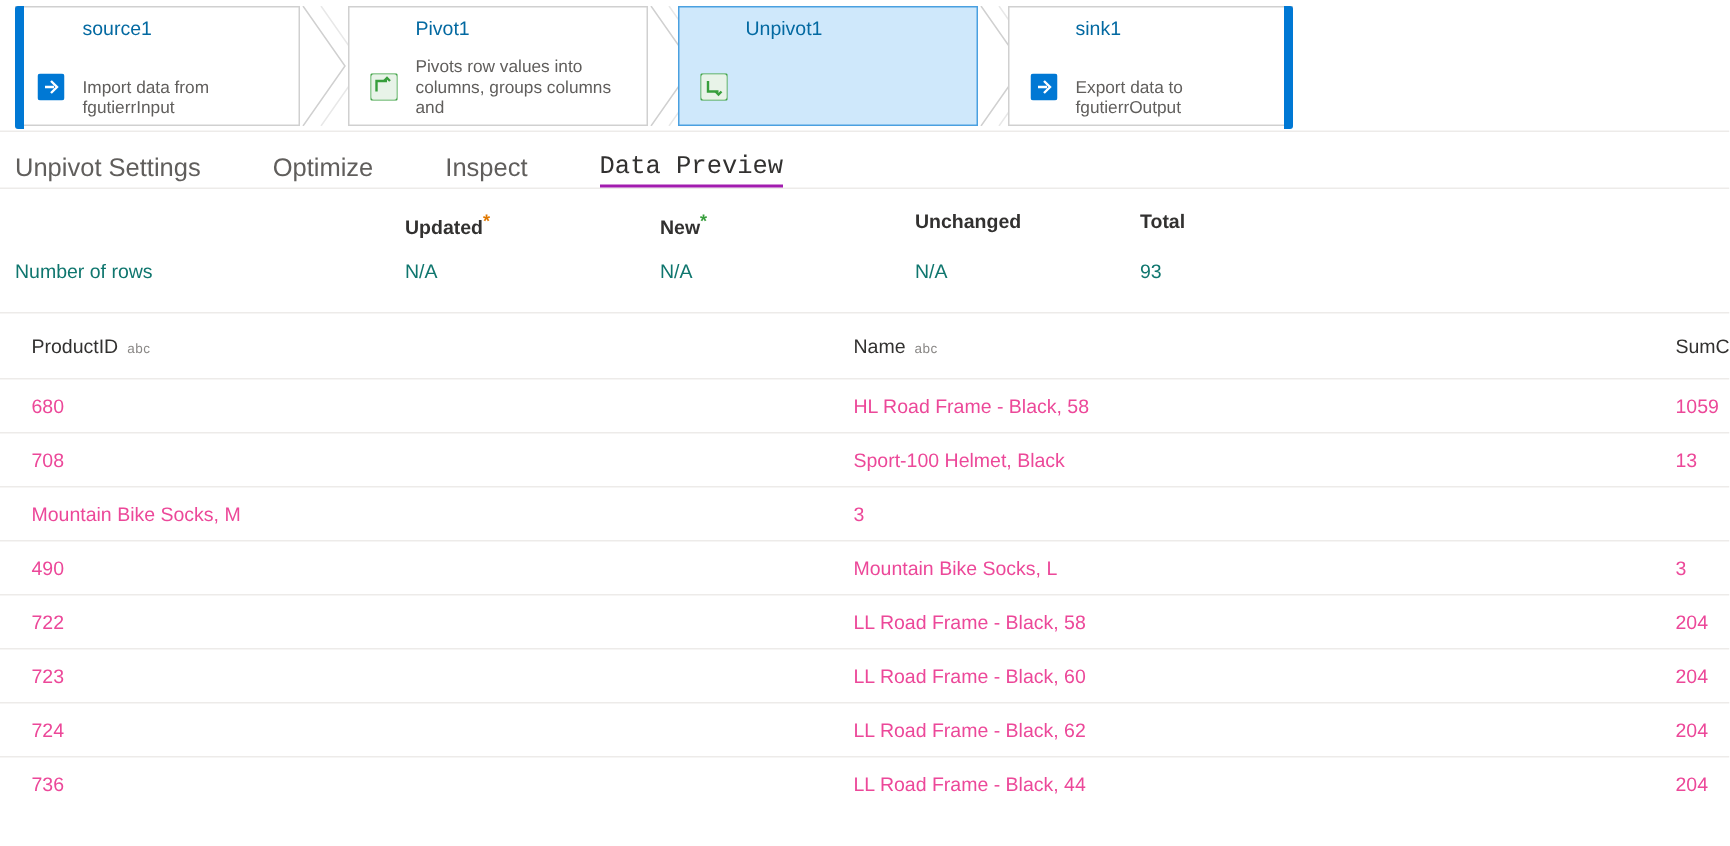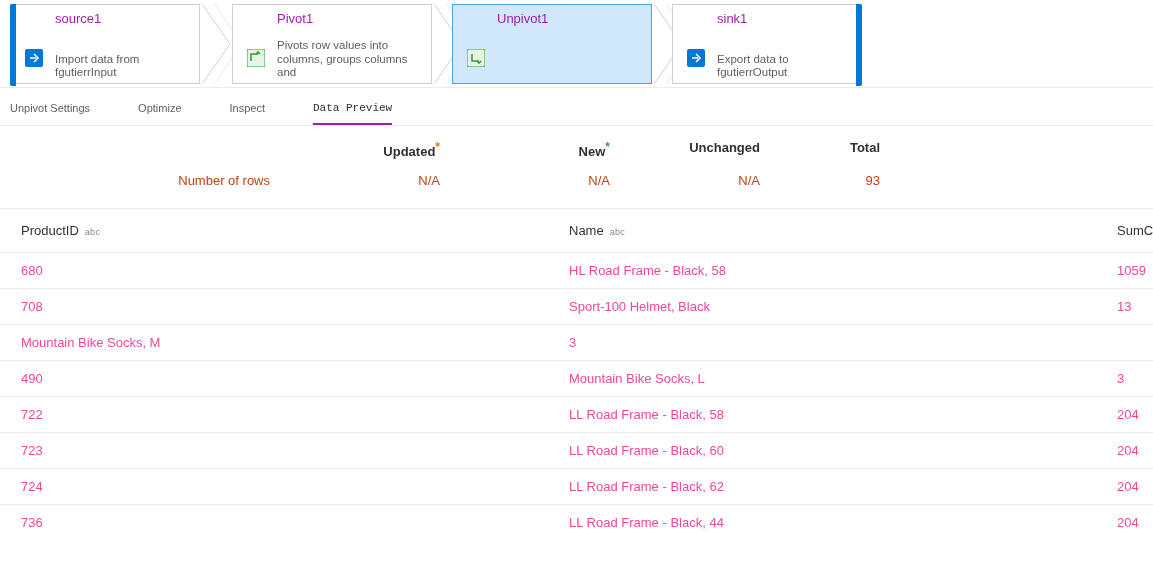--- a/index.html
+++ b/index.html
@@ -36,21 +36,21 @@
     height: 82px;
     background: #0078d4;
   }
   .node-cap.left  { left: -1px; border-top-left-radius: 2px; border-bottom-left-radius: 2px; }
   .node-cap.right { right: -1px; border-top-right-radius: 2px; border-bottom-right-radius: 2px; }
   .node-title {
     position: absolute;
     left: 44px;
     top: 6px;
     font-size: 13px;
-    color: #a21caf;
+    color: #0369a1;
   }
   .node-sub {
     position: absolute;
     left: 44px;
     bottom: 4px;
     right: 8px;
     font-size: 11.5px;
     color: #605e5c;
     line-height: 1.15;
   }
@@ -75,41 +75,40 @@
 
   
   .tabs {
     display: flex;
     gap: 48px;
     padding: 14px 10px 0 10px;
     border-bottom: 1px solid #edebe9;
     height: 38px;
   }
   .tab {
-    font-size: 11px;
+    font-size: 17px;
     color: #605e5c;
     padding-bottom: 8px;
     cursor: pointer;
   }
   .tab.active {
     color: #323130;
     border-bottom: 2px solid #a21caf;
     font-family: Liberation Mono, monospace;
   }
 
   
   .stats {
     display: grid;
     grid-template-columns: 260px 170px 170px 150px 120px;
     padding: 14px 10px 20px 10px;
     font-size: 13px;
-    text-align: right;
   }
   .stats .head { font-weight: 600; }
-  .stats .row2 { margin-top: 14px; color: #c2410c; }
+  .stats .row2 { margin-top: 14px; color: #0f766e; }
   .star-o { color: #e07800; font-size: 12px; vertical-align: super; }
   .star-g { color: #379e3c; font-size: 12px; vertical-align: super; }
 
   
   .table { width: 100%; }
   .thead, .trow {
     display: grid;
     grid-template-columns: 500px 500px 150px;
     align-items: center;
     padding: 0 21px;

